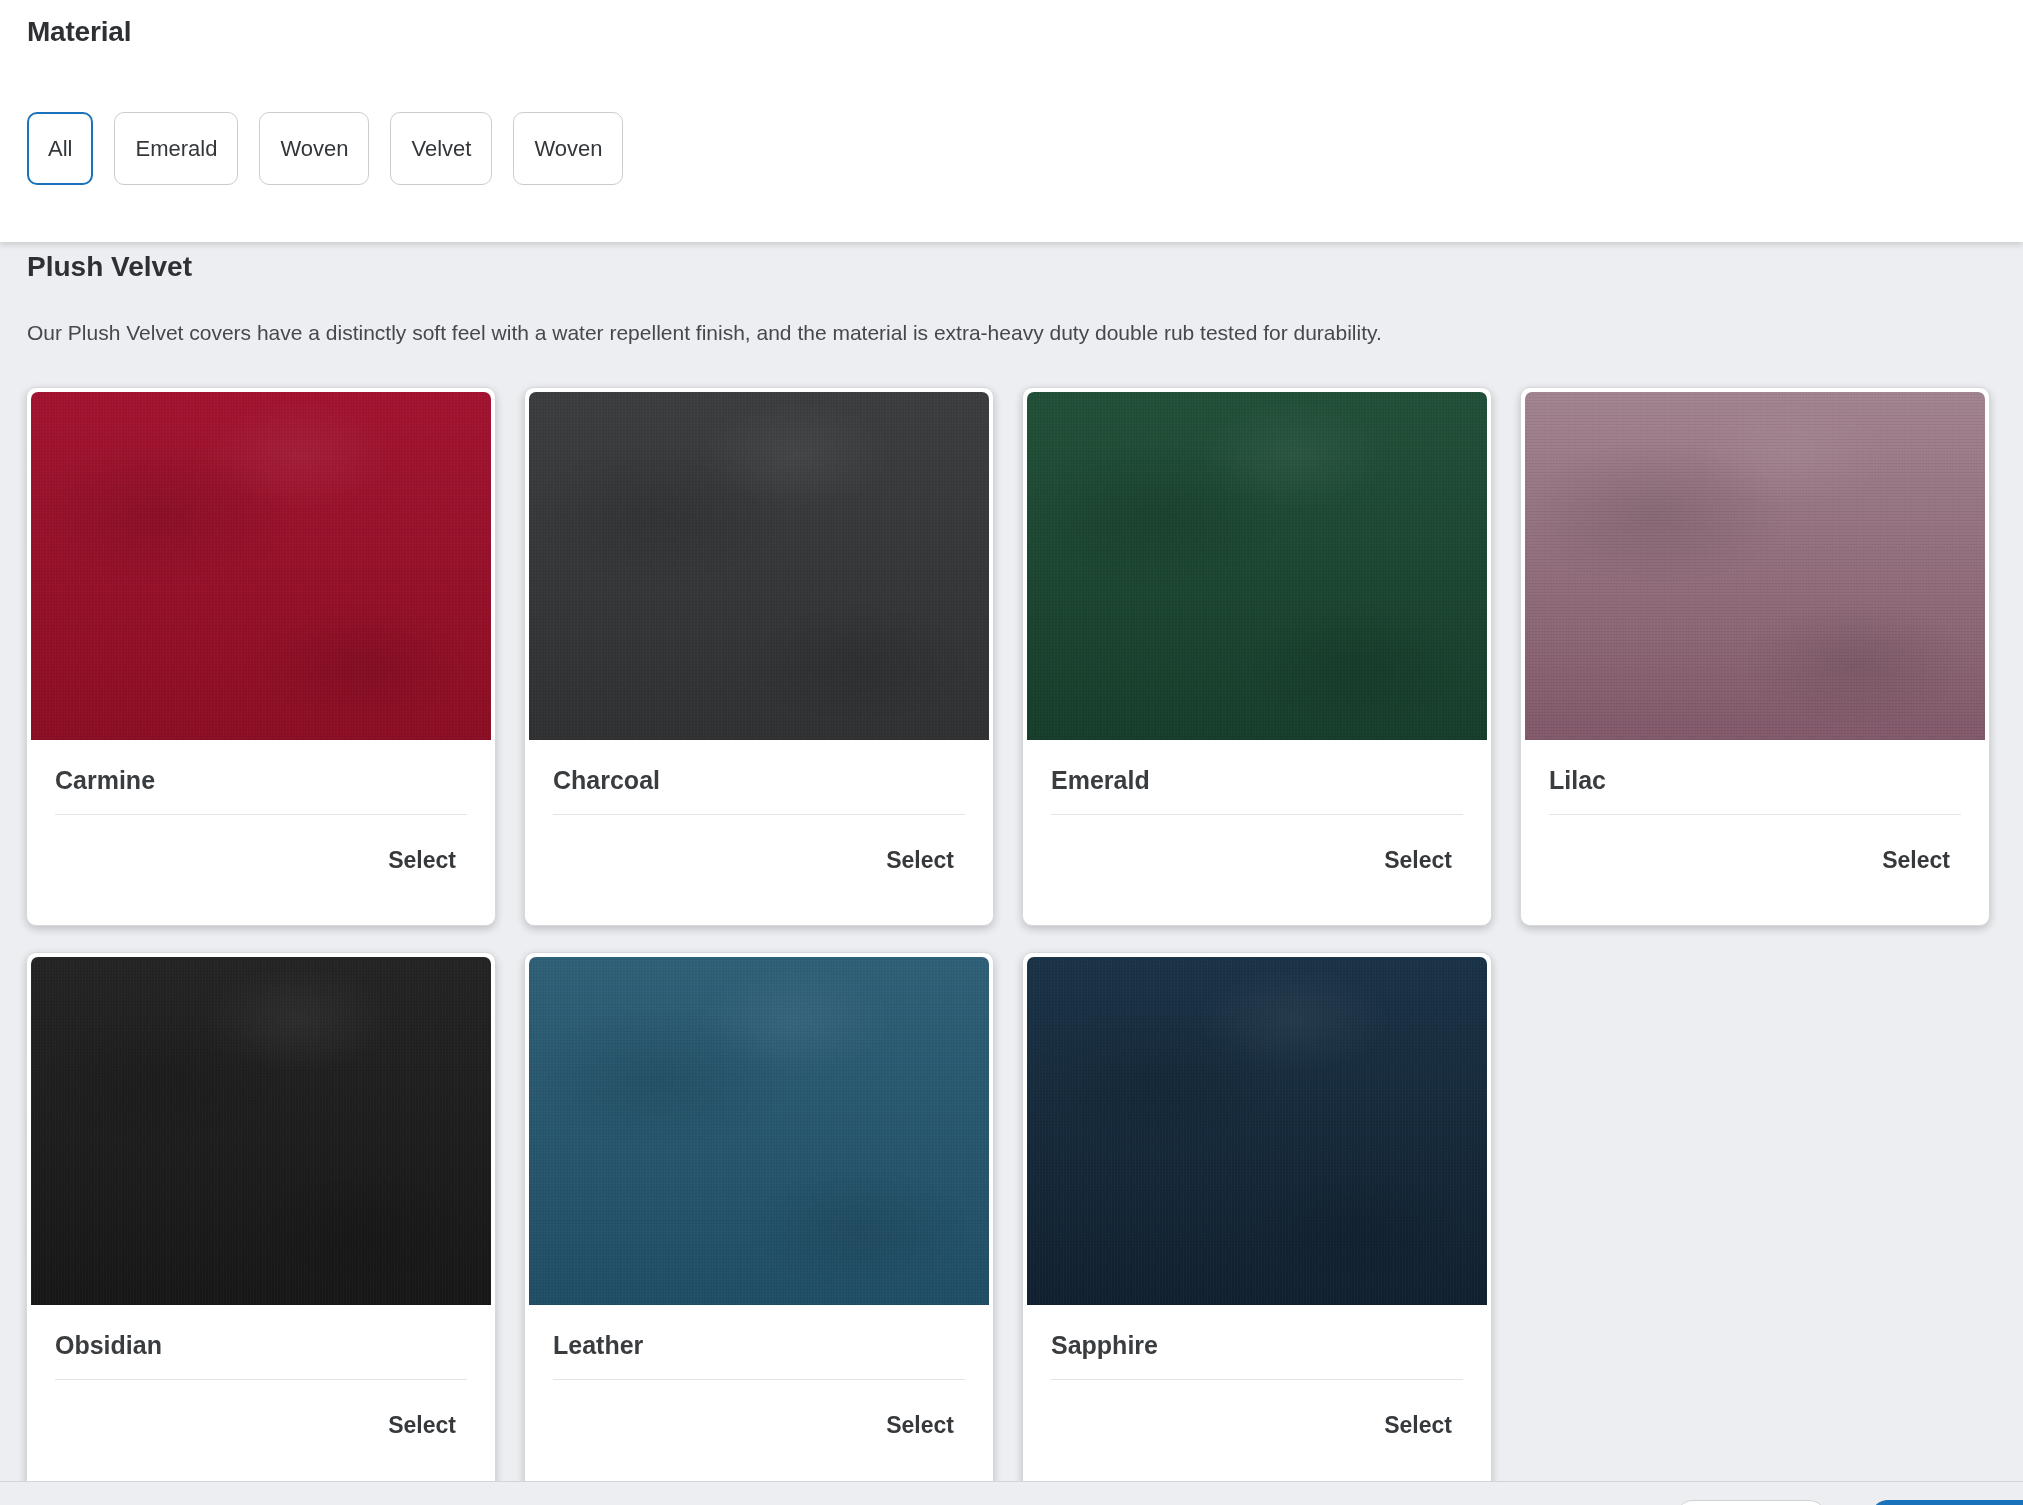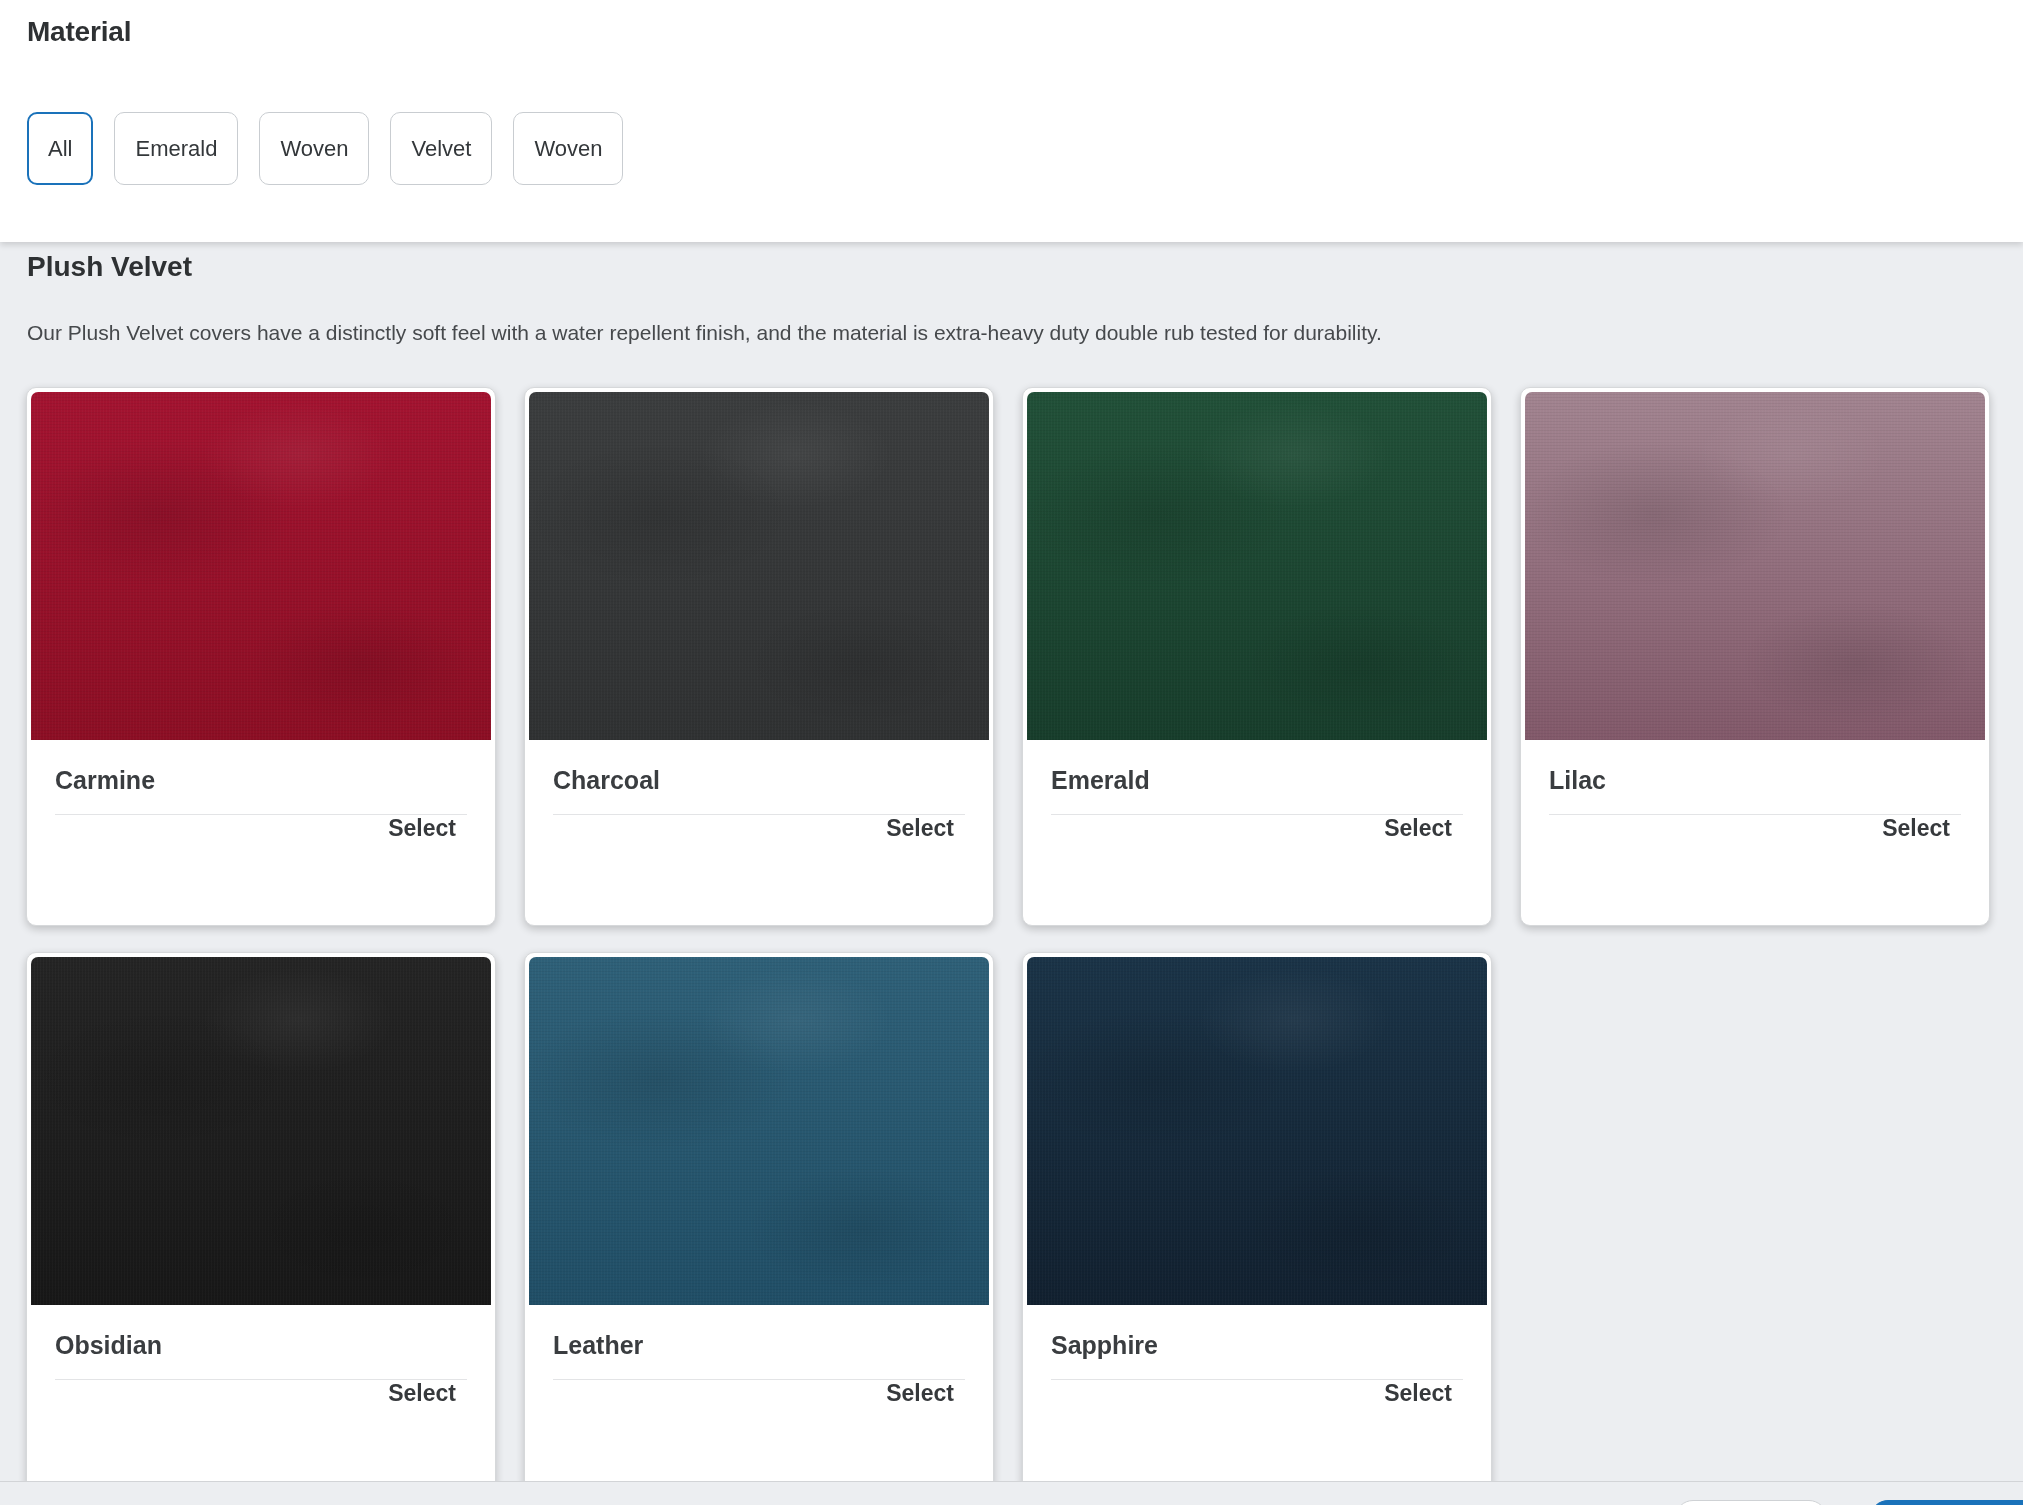--- a/index.html
+++ b/index.html
@@ -68,21 +68,21 @@
       radial-gradient(ellipse 36% 26% at 72% 78%, rgba(0,0,0,0.09), transparent 70%),
       radial-gradient(ellipse 30% 22% at 58% 18%, rgba(255,255,255,0.05), transparent 70%),
       repeating-linear-gradient(0deg, rgba(0,0,0,0.05) 0 1px, transparent 1px 3px),
       repeating-linear-gradient(90deg, rgba(255,255,255,0.025) 0 1px, transparent 1px 3px);
   }
   .card-info{padding:26px 24px 0 24px;}
   .card-title{font-size:25px;font-weight:700;color:#3a3d40;}
   .card-divider{height:1px;background:#e3e4e6;margin-top:19px;}
   .card-select{
     text-align:right;font-size:23px;font-weight:700;color:#36393c;
-    padding-right:11px;cursor:pointer;
+    margin-top:32px;padding-right:11px;cursor:pointer;
   }
   
   .footer{
     position:absolute;left:0;right:0;bottom:0;height:24px;
     border-top:1px solid #d2d4d7;background:var(--page-bg);z-index:4;
   }
   .footer-btn{
     position:absolute;top:18px;height:62px;border-radius:18px;cursor:pointer;
   }
   .footer-btn.secondary{

